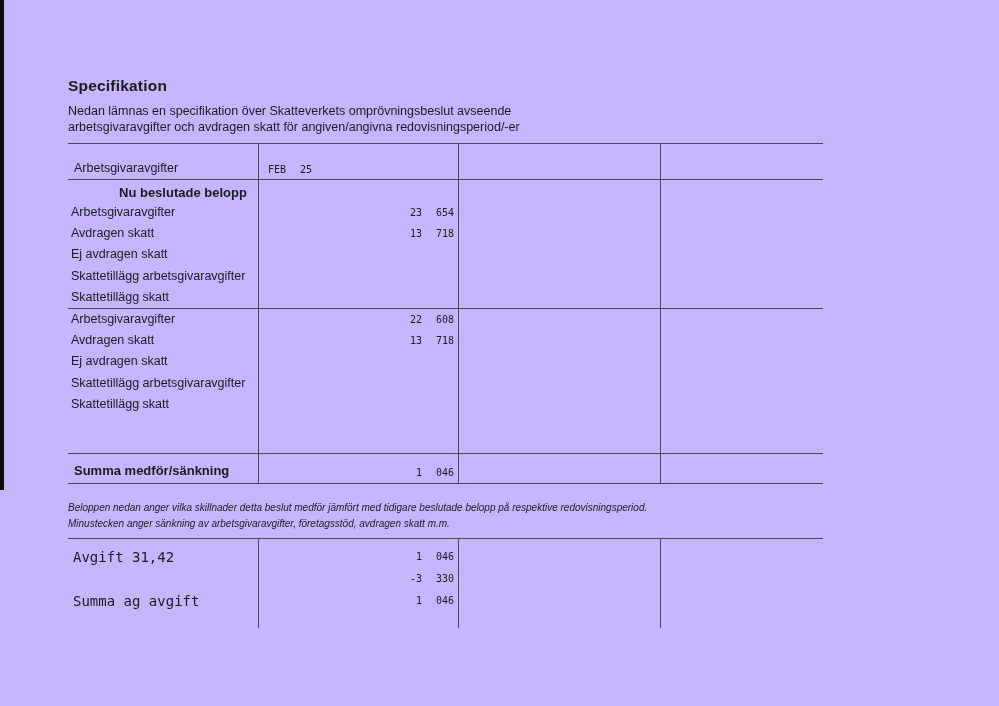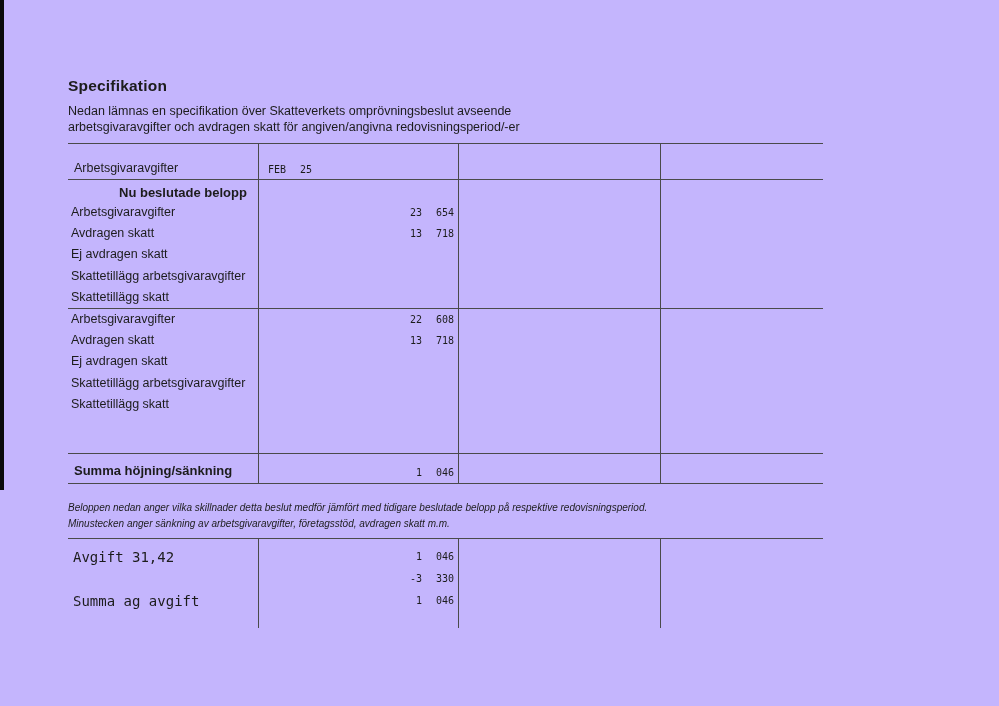--- a/index.html
+++ b/index.html
@@ -118,21 +118,21 @@
         <span class="lbl">Skattetillägg arbetsgivaravgifter</span>
         <span class="val"></span>
       </div>
       <div class="row item-row">
         <span class="lbl">Skattetillägg skatt</span>
         <span class="val"></span>
       </div>
     </div>
 
     <div class="row summa-row">
-      <span class="lbl">Summa höjning/sänkning</span>
+      <span class="lbl">Summa medför/sänkning</span>
       <span class="val">1 046</span>
     </div>
   </div>
 
   <p class="note">Beloppen nedan anger vilka skillnader detta beslut medför jämfört med tidigare beslutade belopp på respektive redovisningsperiod. Minustecken anger sänkning av arbetsgivaravgifter, företagsstöd, avdragen skatt m.m.</p>
 
   <div class="diff-table">
     <div class="vline v1"></div>
     <div class="vline v2"></div>
     <div class="vline v3"></div>

